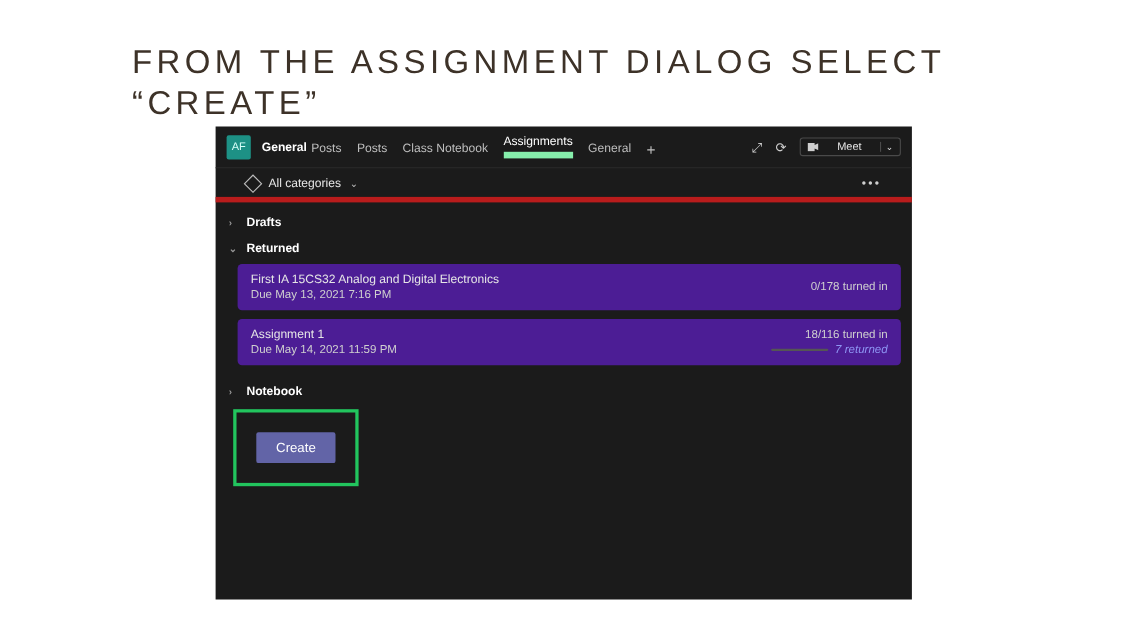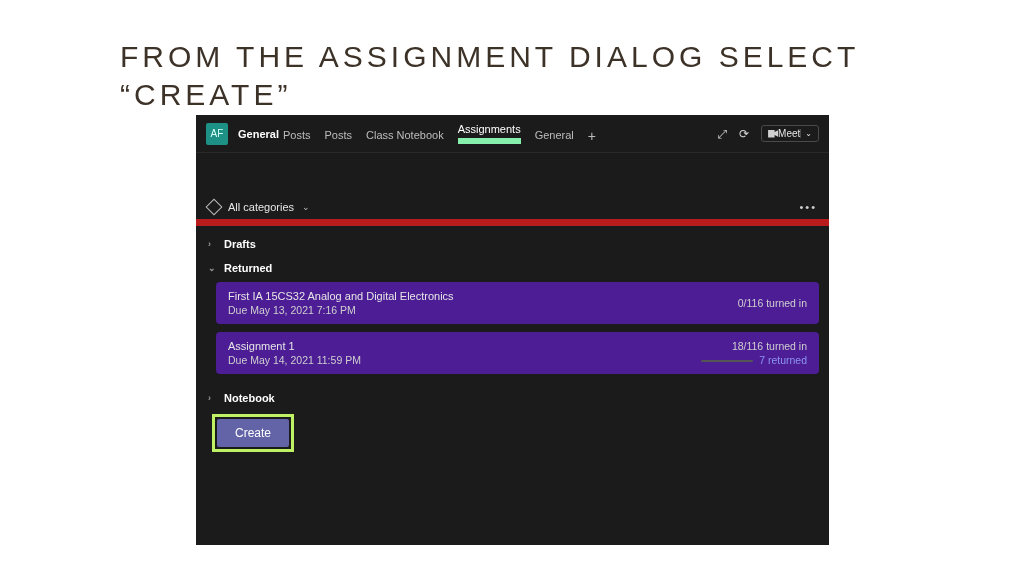--- a/index.html
+++ b/index.html
@@ -86,21 +86,21 @@
     gap: 12px;
   }
   .icon-btn {
     color: #cfcfcf;
     font-size: 12px;
     cursor: pointer;
   }
   .meet-btn {
     display: flex;
     align-items: center;
-    gap: 0;
+    gap: 17px;
     border: 1px solid #4a4a4a;
     padding: 2px 6px;
     border-radius: 3px;
     font-size: 10px;
     color: #e6e6e6;
     cursor: pointer;
   }
   .meet-icon {
     width: 10px;
     height: 8px;
@@ -110,23 +110,22 @@
   .meet-chevron {
     border-left: 1px solid #4a4a4a;
     padding-left: 4px;
     font-size: 8px;
   }
   
   .cat-row {
     display: flex;
     align-items: center;
     justify-content: space-between;
-    padding: 8px 12px 6px;
-    border-bottom: 7px solid #b91c1c;
-    margin-top: 40px;
+    padding: 8px 28px 6px;
+    border-bottom: 5px solid #b91c1c;
   }
   .cat-left {
     display: flex;
     align-items: center;
     gap: 8px;
     color: #e6e6e6;
   }
   .tag-outline {
     width: 12px;
     height: 12px;
@@ -184,36 +183,37 @@
     color: #cfcfcf;
   }
   .card-right {
     text-align: right;
     font-size: 10.5px;
     color: #cfcfcf;
   }
   .card-right .returned {
     color: #8e95f3;
     margin-top: 2px;
+    font-style: italic;
   }
   .bar-faint {
     display:inline-block;
     width: 52px;
     height: 2px;
     background: #555;
     margin-right: 6px;
     vertical-align: middle;
     border-radius: 2px;
   }
   
   .create-wrap {
     display: inline-block;
-    border: 3px solid #bef264;
+    border: 3px solid #22c55e;
     margin: 4px 0 0 6px;
-    padding: 2px;
+    padding: 18px;
   }
   .create-btn {
     background: #6264a7;
     color: #ffffff;
     border: none;
     padding: 7px 18px;
     font-size: 12px;
     border-radius: 2px;
     cursor: pointer;
   }
@@ -268,21 +268,21 @@
       <span>Returned</span>
     </div>
 
     <div class="cards">
       <div class="card">
         <div class="card-left">
           <div class="ctitle">First IA 15CS32 Analog and Digital Electronics</div>
           <div class="cdue">Due May 13, 2021 7:16 PM</div>
         </div>
         <div class="card-right">
-          <div>0/116 turned in</div>
+          <div>0/178 turned in</div>
         </div>
       </div>
 
       <div class="card">
         <div class="card-left">
           <div class="ctitle">Assignment 1</div>
           <div class="cdue">Due May 14, 2021 11:59 PM</div>
         </div>
         <div class="card-right">
           <div>18/116 turned in</div>

